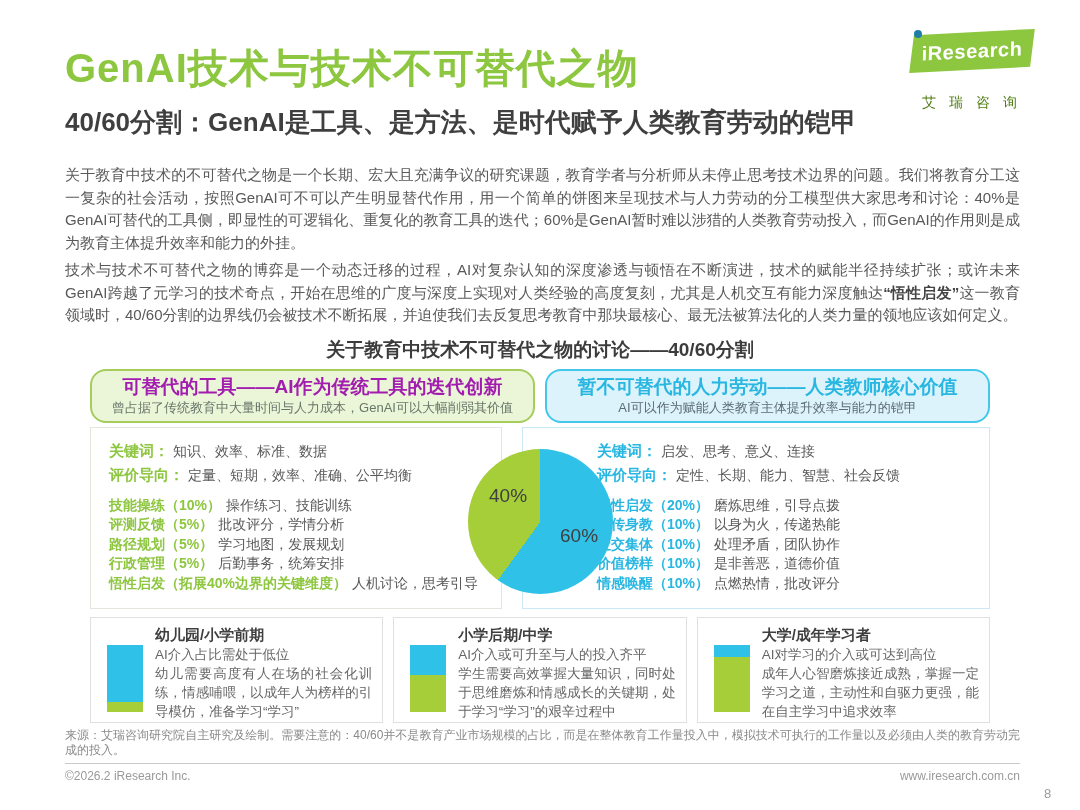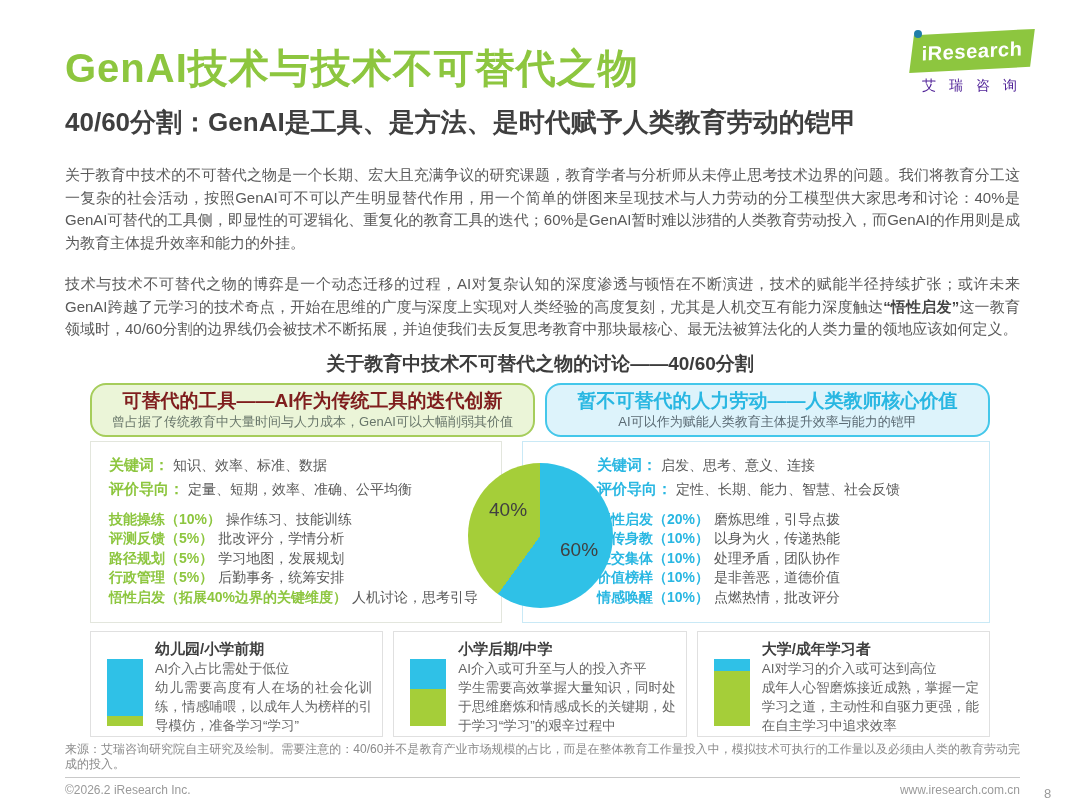--- a/index.html
+++ b/index.html
@@ -9,35 +9,35 @@
 
   
   .header { position:relative; padding:42px 60px 0 65px; }
   .page-title { font-size:40px; line-height:52px; font-weight:bold; color:#8dc63f; letter-spacing:1px; }
   .page-subtitle { margin-top:10px; font-size:26px; line-height:36px; font-weight:bold; color:#3f3f3f; }
   .logo { position:absolute; top:32px; right:42px; width:132px; text-align:center; }
   .logo-mark { position:relative; width:120px; height:38px; margin:0 auto; background:#8dc63f;
                transform:skewX(-10deg) rotate(-3deg); display:flex; align-items:center; justify-content:center; }
   .logo-text { color:#ffffff; font-size:20px; font-weight:bold; letter-spacing:0.5px; transform:skewX(6deg); }
   .logo-i-dot { position:absolute; left:8px; top:-2px; width:8px; height:8px; border-radius:50%; background:#1f7ea8; z-index:3; }
-  .logo-caption { margin-top:7px; font-size:14px; color:#4c1d95; letter-spacing:13px; white-space:nowrap; padding-left:8px; }
+  .logo-caption { margin-top:24px; font-size:14px; color:#4d7c0f; letter-spacing:13px; white-space:nowrap; padding-left:8px; }
 
   
   .intro { margin:24px 60px 0 65px; font-size:15px; color:#595959; line-height:22.5px; text-align:justify; }
-  .intro p + p { margin-top:19px; }
+  .intro p + p { margin-top:5px; }
   .intro b { color:#454545; }
 
   
   .figure-title { margin-top:10px; text-align:center; font-size:19px; line-height:26px; font-weight:bold; color:#3c3c3c; }
   .headers-row { margin:6px 90px 0; display:flex; gap:10px; }
   .hdr { flex:1; border-radius:16px; text-align:center; padding:3px 6px 5px; }
   .hdr-green { background:#ebf5d8; border:2px solid #a6cd5b; }
   .hdr-cyan  { background:#ddf3fb; border:2px solid #44c7ea; }
   .hdr-title { font-size:19px; line-height:25px; font-weight:bold; }
-  .hdr-green .hdr-title { color:#7f1d1d; }
+  .hdr-green .hdr-title { color:#a21caf; }
   .hdr-cyan  .hdr-title { color:#29b7e2; }
   .hdr-sub { font-size:13px; line-height:17px; color:#68766a; }
   .hdr-cyan .hdr-sub { color:#5b6b74; }
 
   .content-row { position:relative; margin:4px 90px 0; display:flex; gap:20px; height:182px; }
   .panel { flex:1; background:#fff; padding:11px 4px 0 18px; }
   .panel-left  { border:1px solid #e3e6dd; }
   .panel-right { border:1px solid #c9e9f6; padding-left:74px; }
   .kw-line { font-size:14px; line-height:23px; color:#595959; white-space:nowrap; }
   .kw-label { font-size:15px; font-weight:bold; margin-right:4px; }

